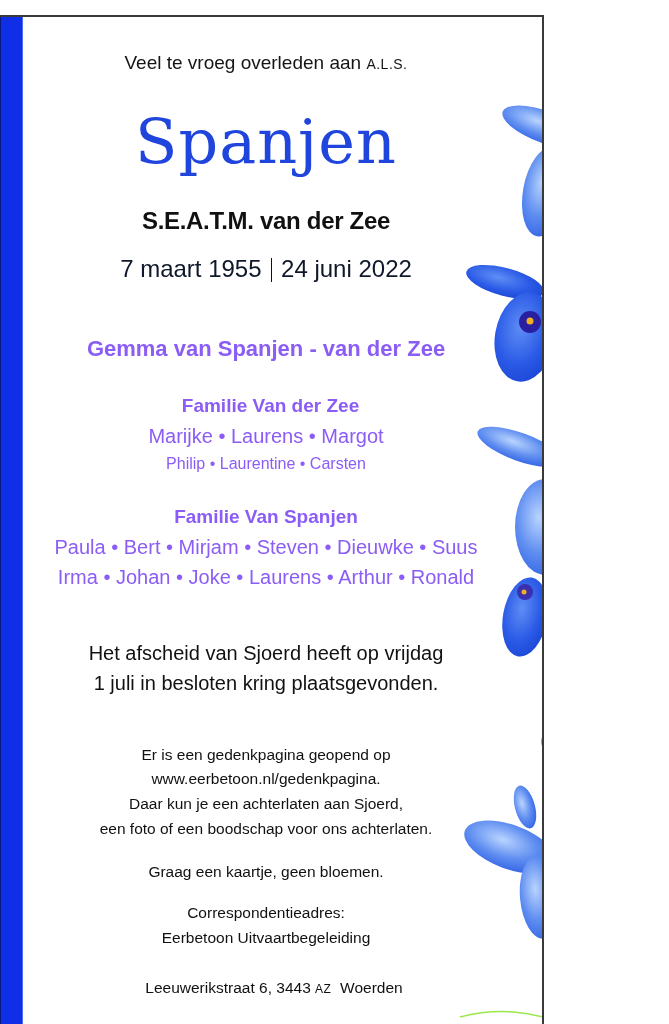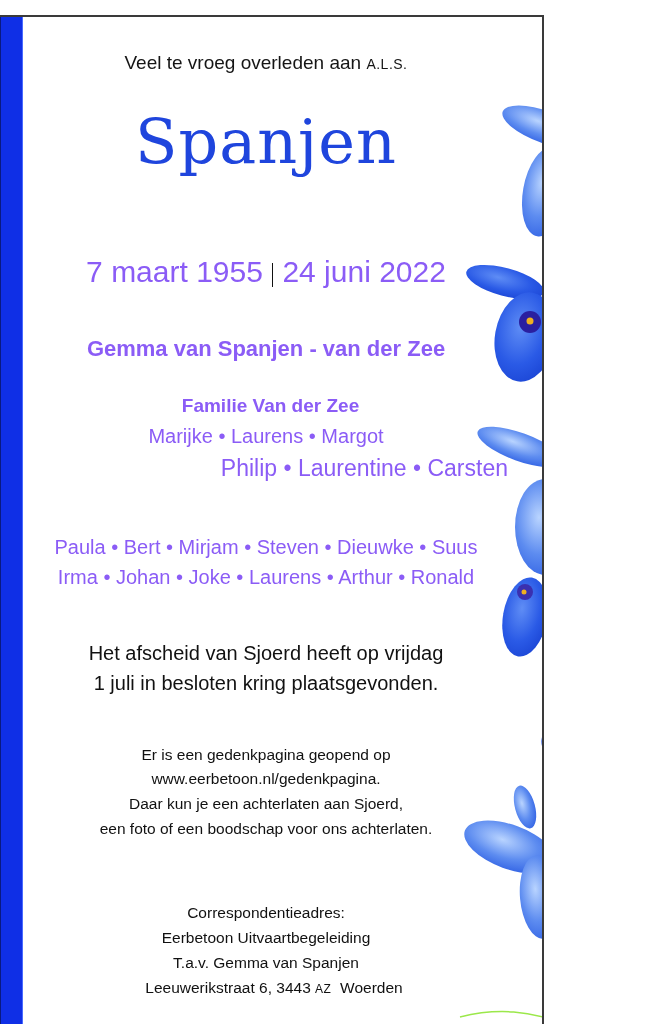--- a/index.html
+++ b/index.html
@@ -16,28 +16,28 @@
   .col {
     position:absolute; left:24px; top:0; width:484px; height:1024px;
     text-align:center; color:#111;
     font-family:"Liberation Sans", "DejaVu Sans", sans-serif;
   }
   .line { position:absolute; left:0; right:0; white-space:nowrap; }
   .intro { top:35px; font-size:19px; color:#151515; }
   .intro .sc { font-size:14px; letter-spacing:0.5px; }
   .first-name { top:88px; font-family:"DejaVu Serif", "Liberation Serif", serif; font-size:62px; color:#1f45dd; letter-spacing:1px; }
   .full-name { top:190px; font-size:24px; font-weight:bold; color:#111; letter-spacing:-0.3px; }
-  .dates { top:238px; font-size:30px; color:#8b5cf6; }
+  .dates { top:238px; font-size:24px; color:#0f172a; }
   .dates .sep { display:inline-block; width:1.5px; height:24px; background:#111; vertical-align:-5px; margin:0 9px; }
   .blue { color:#8b5cf6; }
   .partner { top:319px; font-size:22px; font-weight:bold; }
   .fam-head { font-size:19px; font-weight:bold; }
   .fam1-head { top:378px;padding-left:9px; }
   .fam1-r1 { top:408px; font-size:20px; }
-  .fam1-r2 { top:438px; font-size:23px;text-align:right; }
+  .fam1-r2 { top:438px; font-size:16px; }
   .fam2-head { top:489px; }
   .fam2-r1 { top:519px; font-size:20px; }
   .fam2-r2 { top:549px; font-size:20px; }
   .farewell1 { top:625px; font-size:20px; }
   .farewell2 { top:655px; font-size:20px; }
   .memo { font-size:15.5px; }
   .memo1 { top:729px; } .memo2 { top:753px; } .memo3 { top:778px; } .memo4 { top:803px; }
   .cards { top:846px; font-size:15.5px; }
   .corr { font-size:15.5px; }
   .corr1 { top:887px; } .corr2 { top:912px; } .corr3 { top:937px; } .corr4 { top:962px;padding-left:16px; }
@@ -129,38 +129,40 @@
       <circle cx="14" cy="15" r="5"></circle>
       <circle cx="42" cy="15" r="5"></circle>
       <path d="M4 42 C4 28 10 24 14 24 C20 24 22 32 20 40 C19 44 14 44 14 38 C14 30 22 22 28 22 C34 22 42 30 42 38 C42 44 37 44 36 40 C34 32 36 24 42 24 C46 24 52 28 52 42"></path>
     </g>
   </svg>
 
   <div class="col">
     <div class="line intro"><span>Veel te vroeg overleden aan</span> <span class="sc">A.L.S.</span></div>
 
     <div class="line first-name">Spanjen</div>
+    <div class="line full-name">S.E.A.T.M. van der Zee</div>
     <div class="line dates"><span>7 maart 1955</span><span class="sep"></span><span>24 juni 2022</span></div>
 
     <div class="line partner blue">Gemma van Spanjen - van der Zee</div>
 
     <div class="line fam-head fam1-head blue">Familie Van der Zee</div>
     <div class="line fam1-r1 blue">Marijke • Laurens • Margot</div>
     <div class="line fam1-r2 blue">Philip • Laurentine • Carsten</div>
 
+    <div class="line fam-head fam2-head blue">Familie Van Spanjen</div>
     <div class="line fam2-r1 blue">Paula • Bert • Mirjam • Steven • Dieuwke • Suus</div>
     <div class="line fam2-r2 blue">Irma • Johan • Joke • Laurens • Arthur • Ronald</div>
 
     <div class="line farewell1">Het afscheid van Sjoerd heeft op vrijdag</div>
     <div class="line farewell2">1 juli in besloten kring plaatsgevonden.</div>
 
     <div class="line memo memo1">Er is een gedenkpagina geopend op</div>
     <div class="line memo memo2">www.eerbetoon.nl/gedenkpagina.</div>
     <div class="line memo memo3">Daar kun je een achterlaten aan Sjoerd,</div>
     <div class="line memo memo4">een foto of een boodschap voor ons achterlaten.</div>
 
+    <div class="line cards">Graag een kaartje, geen bloemen.</div>
 
     <div class="line corr corr2">Eerbetoon Uitvaartbegeleiding</div>
     <div class="line corr corr1">Correspondentieadres:</div>
-    <div class="line corr corr3">T.a.v. Gemma van Spanjen</div>
     <div class="line corr corr4"><span>Leeuwerikstraat 6, 3443</span> <span class="sc">AZ</span>&nbsp; <span>Woerden</span></div>
   </div>
 </div>
 
 </body></html>

